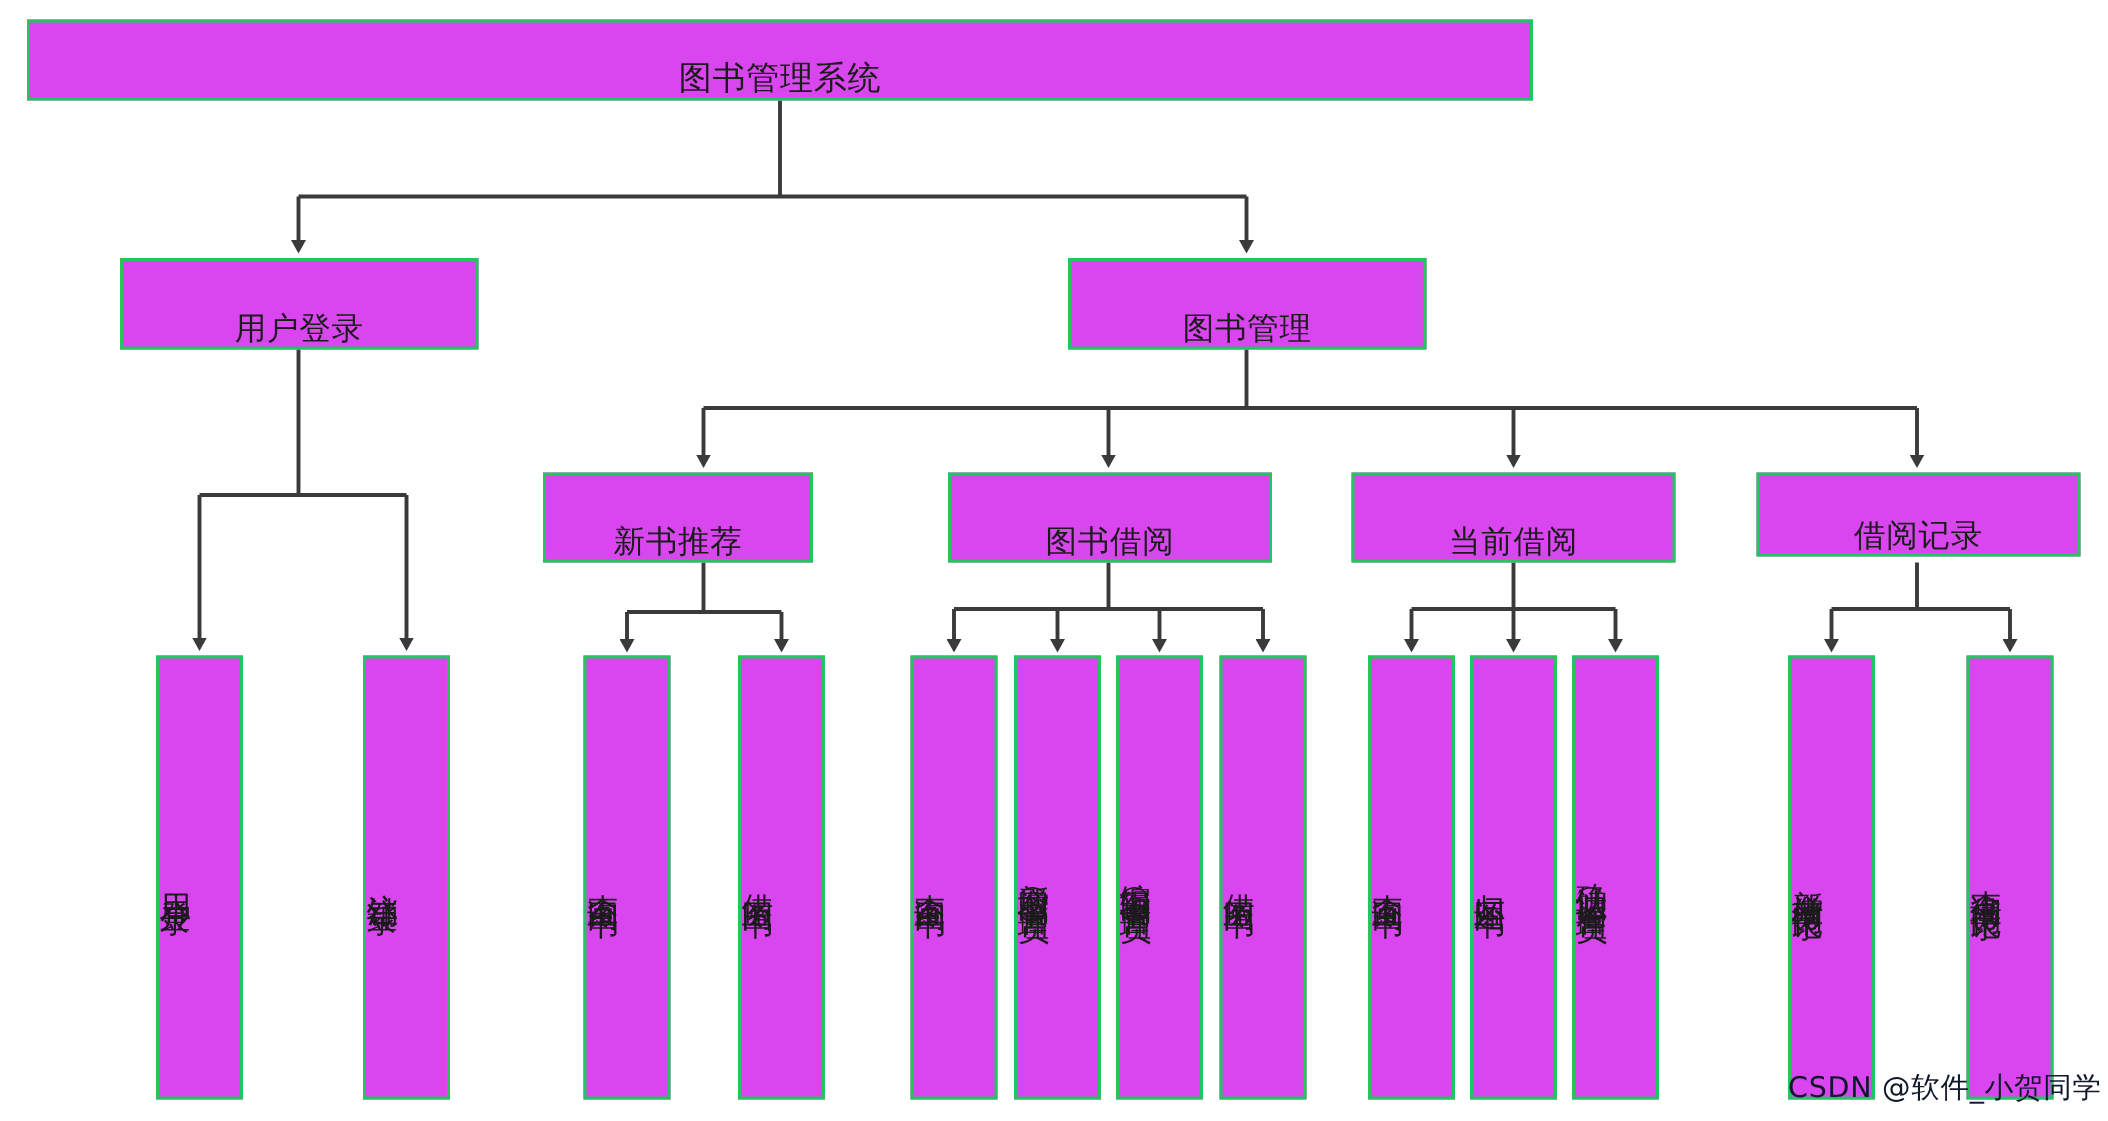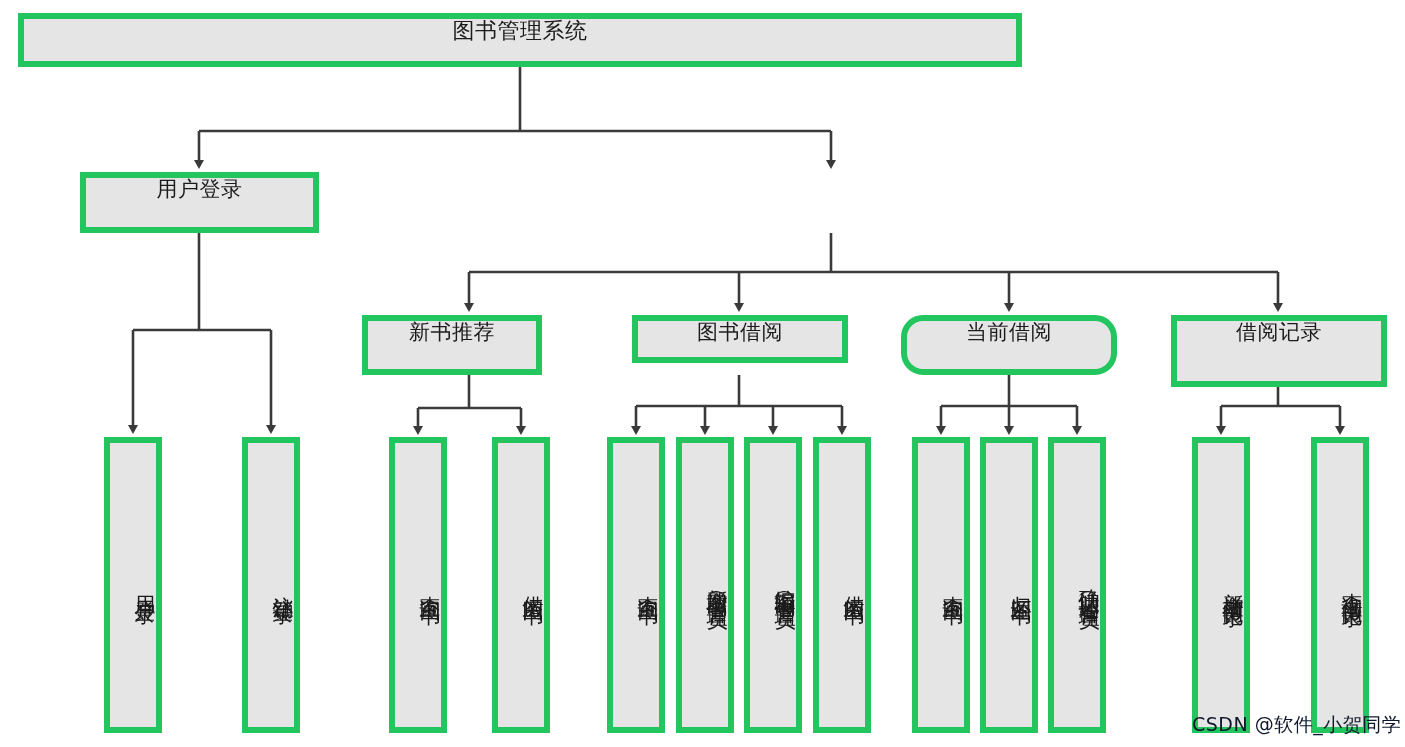--- a/index.html
+++ b/index.html
@@ -20,24 +20,24 @@
   #edges {
     position: absolute;
     left: 0;
     top: 0;
     width: 1405px;
     height: 747px;
   }
   .node {
     position: absolute;
     box-sizing: border-box;
-    border: 6px solid #22c55e;
-    background: #e5e5e5;
+    border: 2px solid #22c55e;
+    background: #d946ef;
     display: flex;
-    align-items: flex-start;
+    align-items: flex-end;
     justify-content: center;
     color: #1b1b1b;
   }
   .node.horiz {
     font-size: 21px;
     letter-spacing: 0.5px;
     line-height: 1.1;
   }
   .node.vert {
     writing-mode: vertical-rl;
@@ -119,31 +119,34 @@
     </g>
   </svg>
 
   <div class="node horiz root" style="left:18px; top:13px; width:1004px; height:54px;">
     <span class="lbl">图书管理系统</span>
   </div>
 
   <div class="node horiz" style="left:80px; top:172px; width:239px; height:61px;">
     <span class="lbl">用户登录</span>
   </div>
+  <div class="node horiz" style="left:712px; top:172px; width:239px; height:61px;">
+    <span class="lbl">图书管理</span>
+  </div>
 
   <div class="node horiz" style="left:362px; top:315px; width:180px; height:60px;">
     <span class="lbl">新书推荐</span>
   </div>
-  <div class="node horiz" style="left:632px; top:315px; width:216px; height:48px;">
+  <div class="node horiz" style="left:632px; top:315px; width:216px; height:60px;">
     <span class="lbl">图书借阅</span>
   </div>
-  <div class="node horiz" style="left:901px; top:315px; width:216px; height:60px;border-radius:22px;">
+  <div class="node horiz" style="left:901px; top:315px; width:216px; height:60px;">
     <span class="lbl">当前借阅</span>
   </div>
-  <div class="node horiz" style="left:1171px; top:315px; width:216px; height:72px;">
+  <div class="node horiz" style="left:1171px; top:315px; width:216px; height:56px;">
     <span class="lbl">借阅记录</span>
   </div>
 
   <div class="node vert" style="left:104px; top:437px; width:58px; height:296px;">
     <span class="lbl">用户登录</span>
   </div>
   <div class="node vert" style="left:242px; top:437px; width:58px; height:296px;">
     <span class="lbl">注销登录</span>
   </div>
 

